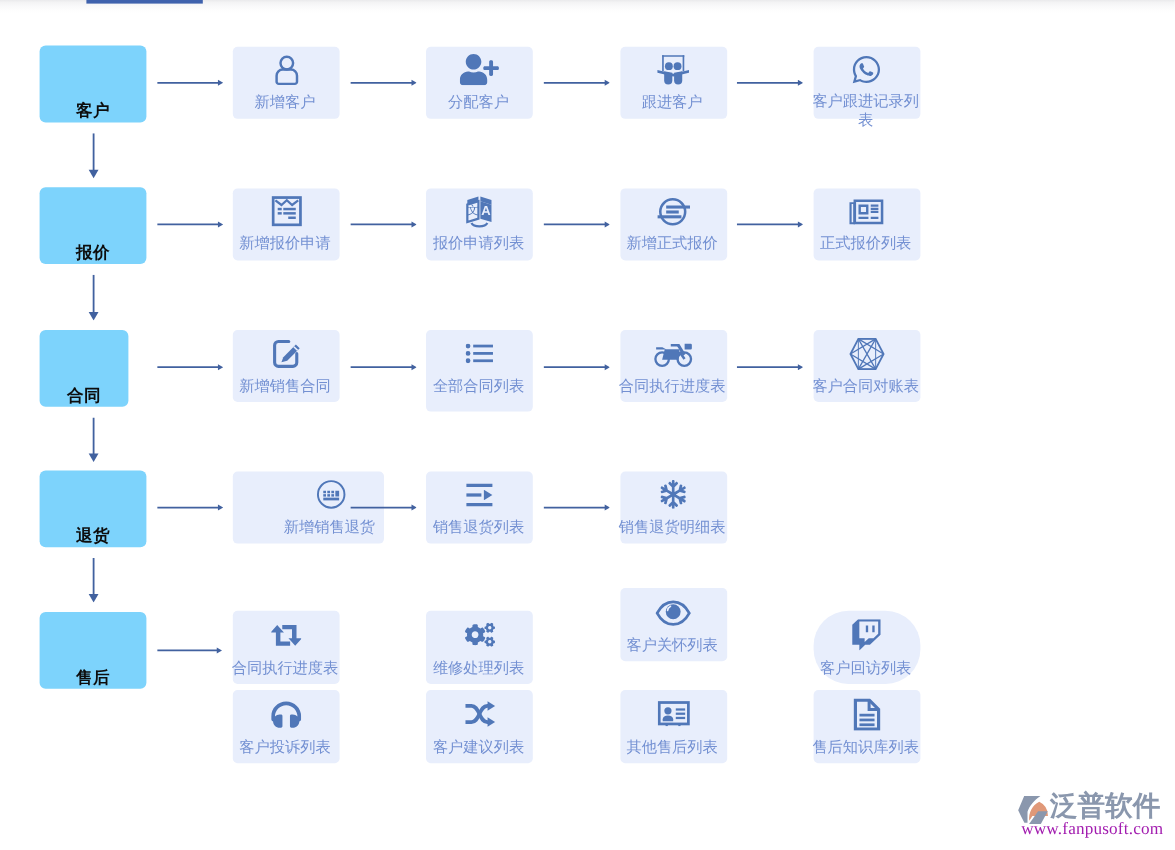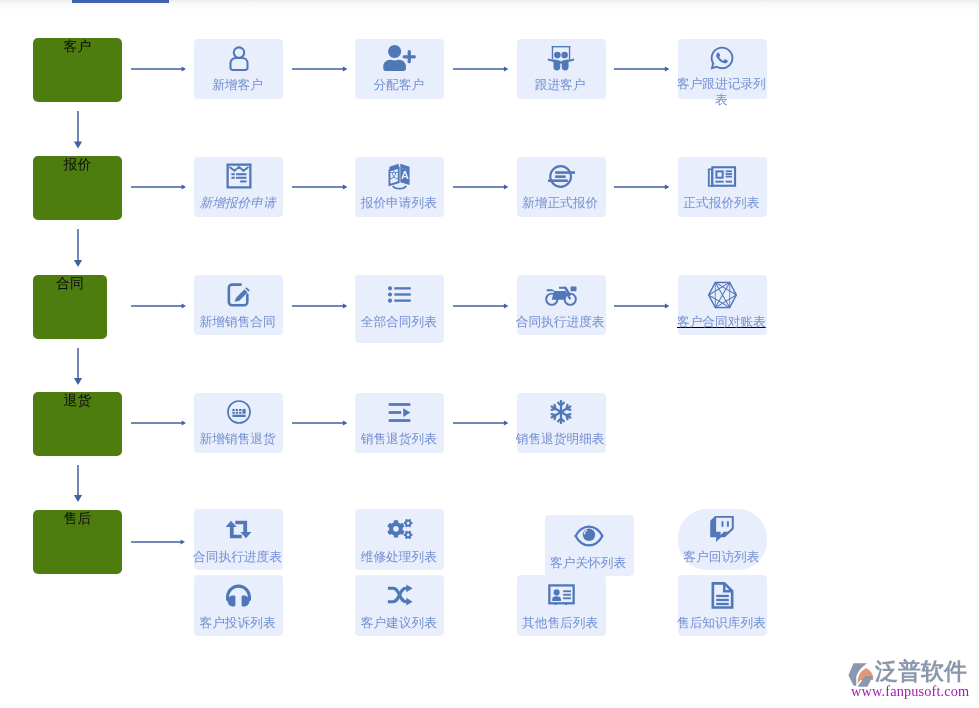--- a/index.html
+++ b/index.html
@@ -5,23 +5,23 @@
 <style>
   html,body{margin:0;padding:0;}
   body{width:979px;height:708px;overflow:hidden;background:#ffffff;
        font-family:"Liberation Sans",sans-serif;}
   #stage{position:relative;width:979px;height:708px;}
 
   .topbar{position:absolute;left:0;top:0;width:979px;height:11px;
     background:linear-gradient(to bottom,#eaeaec 0%,#f3f3f4 18%,#f9f9fa 45%,#fdfdfd 75%,#ffffff 100%);}
   .tab-underline{position:absolute;left:72px;top:0;width:97px;height:3px;background:#3f62ad;}
 
-  .stagebox{position:absolute;background:#4d7c0f;border-radius:5px;
-    display:flex;align-items:flex-start;justify-content:center;
-    font-size:13.8px;font-weight:normal;color:#0d0d0d;letter-spacing:0.3px;}
+  .stagebox{position:absolute;background:#7dd3fc;border-radius:5px;
+    display:flex;align-items:flex-end;justify-content:center;
+    font-size:13.8px;font-weight:bold;color:#0d0d0d;letter-spacing:0.3px;}
 
   .tile{position:absolute;background:#e8eefc;border-radius:4px;
     display:flex;flex-direction:column;align-items:center;justify-content:flex-start;}
   .tile .ico{color:#5077b8;display:flex;align-items:center;justify-content:center;
              height:26px;margin-top:6.5px;overflow:visible;}
   .tile.r5 .ico{height:27px;margin-top:7px;}
   .tile .ico svg{display:block;}
   .tile .lbl{font-size:12.7px;color:#7390d2;text-align:center;line-height:16px;
              width:93px;margin-left:-2px;margin-top:6px;white-space:normal;word-break:break-all;}
 
@@ -125,21 +125,21 @@
       </div>
       <div class="stagebox" style="left: 33px; top: 156px; width: 89px; height: 64px;">
       <span>报价</span>
     </div>
       <div class="varrow" style="left: 71.5px; top: 229px; width: 12px; height: 38px;">
         <svg width="12" height="38" viewBox="0 0 12 38">
           <path d="M6 0 V32.5" stroke="#41619f" stroke-width="1.5" fill="none"></path>
           <path d="M1.9 31 L6 38 L10.1 31 Z" fill="#41619f"></path>
         </svg>
       </div>
-      <div class="tile" style="left: 194px; top: 156.5px; width: 89px; height: 60px; font-style: italic;">
+      <div class="tile" style="left: 194px; top: 156.5px; width: 89px; height: 60px;">
       <span class="ico">
           <svg width="26" height="26" viewBox="0 0 24 24" fill="currentColor">
 <rect x="1.5" y="1.5" width="21.0" height="21.0" fill="none" stroke="currentColor" stroke-width="2.1"></rect>
 <path d="M3.2 3.6 L7.9 7.2 L12.0 3.6 L16.1 7.2 L20.8 3.6" fill="none" stroke="currentColor" stroke-width="1.7" stroke-linejoin="miter"></path>
 <rect x="5.0" y="9.4" width="3.1" height="1.9"></rect>
 <rect x="9.3" y="9.4" width="9.6" height="1.9"></rect>
 <rect x="5.0" y="12.7" width="3.1" height="1.9"></rect>
 <rect x="9.3" y="12.7" width="9.6" height="1.9"></rect>
 <rect x="13.1" y="16.1" width="5.8" height="1.9"></rect>
 </svg>
@@ -261,21 +261,21 @@
 <path d="M9.2 8.0 L22.0 8.0 L21.0 17.0 L7.0 17.0 Z"></path>
 <path d="M14.4 3.5 h6.8 v2.1 h-6.8 z"></path>
 <path d="M19.5 3.5 l2.3 0 l5.2 8.6 l-2.1 1.4 l-5.4 -8.9 z"></path>
 <path d="M26.3 3.2 h5.2 a1.0 1.0 0 0 1 1.0 1.0 v2.9 a1.0 1.0 0 0 1 -1.0 1.0 h-5.2 z"></path>
 <path d="M21.0 10.8 L25.3 16.9 L27.1 15.7 L22.7 9.4 Z"></path>
 </g>
 </svg>
         </span>
       <span class="lbl">合同执行进度表</span>
     </div>
-      <div class="tile" style="left: 677.9px; top: 275px; width: 89px; height: 60px; text-decoration: underline;">
+      <div class="tile" style="left: 677.9px; top: 275px; width: 89px; height: 60px;">
       <span class="ico">
           <svg width="31" height="28" viewBox="0 0 30 28" fill="currentColor">
 <g fill="none" stroke="currentColor" stroke-linejoin="miter">
 <path d="M 28.8 14.0 L 22.2 26.6 L 7.8 26.6 L 1.2 14.0 L 7.8 1.4 L 22.2 1.4 Z" stroke-width="1.5"></path>
 <path d="M7.8 1.4 L7.8 26.6 M22.2 1.4 L22.2 26.6 M7.8 1.4 L22.2 1.4 M7.8 26.6 L22.2 26.6" stroke-width="0.8"></path>
 <path d="M7.8 1.4 L22.2 26.6 M22.2 1.4 L7.8 26.6" stroke-width="1.05"></path>
 <path d="M1.2 14.0 L22.2 1.4 M1.2 14.0 L22.2 26.6 M28.8 14.0 L7.8 1.4 M28.8 14.0 L7.8 26.6" stroke-width="1.05"></path>
 </g>
 </svg>
         </span>
@@ -307,21 +307,21 @@
       </div>
       <div class="stagebox" style="left: 33px; top: 392px; width: 89px; height: 64px;">
       <span>退货</span>
     </div>
       <div class="varrow" style="left: 71.5px; top: 465px; width: 12px; height: 37px;">
         <svg width="12" height="37" viewBox="0 0 12 37">
           <path d="M6 0 V31.5" stroke="#41619f" stroke-width="1.5" fill="none"></path>
           <path d="M1.9 30 L6 37 L10.1 30 Z" fill="#41619f"></path>
         </svg>
       </div>
-      <div class="tile" style="left: 194px; top: 392.5px; width: 89px; height: 60px;">
+      <div class="tile" style="left: 194px; top: 392.5px; width: 89px; height: 60px; padding-left: 37px;">
       <span class="ico">
           <svg width="26" height="26" viewBox="0 0 24 24" fill="currentColor">
 <circle cx="12" cy="12" r="10.2" fill="none" stroke="currentColor" stroke-width="1.5"></circle>
 <g fill="currentColor">
 <rect x="5.9" y="9.2" width="2.1" height="1.9"></rect>
 <rect x="9.0" y="9.2" width="2.1" height="1.9"></rect>
 <rect x="12.1" y="9.2" width="2.1" height="1.9"></rect>
 <rect x="15.2" y="9.2" width="2.9" height="4.4"></rect>
 <rect x="5.9" y="11.8" width="2.1" height="1.9"></rect>
 <rect x="9.0" y="11.8" width="2.1" height="1.9"></rect>
@@ -386,21 +386,21 @@
       <span class="lbl">合同执行进度表</span>
     </div>
       <div class="tile r5" style="left: 355.3px; top: 508.9px; width: 89px; height: 61px;">
       <span class="ico">
           <svg width="28" height="20" viewBox="0 0 640 512" fill="currentColor">
 <path d="M512.1 191l-8.2 14.3c-3 5.3-9.4 7.5-15.1 5.4-11.8-4.4-22.6-10.7-32.1-18.6-4.6-3.8-5.8-10.5-2.8-15.7l8.2-14.3c-6.9-8-12.3-17.3-15.9-27.4h-16.5c-6 0-11.2-4.3-12.2-10.3-2-12-2.1-24.6 0-37.1 1-6 6.2-10.4 12.2-10.4h16.5c3.6-10.1 9-19.4 15.9-27.4l-8.2-14.3c-3-5.2-1.9-11.9 2.8-15.7 9.5-7.9 20.4-14.2 32.1-18.6 5.7-2.1 12.1 .1 15.1 5.4l8.2 14.3c10.5-1.9 21.2-1.9 31.7 0L552 6c3-5.3 9.4-7.5 15.1-5.4 11.8 4.4 22.6 10.7 32.1 18.6 4.6 3.8 5.8 10.5 2.8 15.7l-8.2 14.3c6.9 8 12.3 17.3 15.9 27.4h16.5c6 0 11.2 4.3 12.2 10.3 2 12 2.1 24.6 0 37.1-1 6-6.2 10.4-12.2 10.4h-16.5c-3.6 10.1-9 19.4-15.9 27.4l8.2 14.3c3 5.2 1.9 11.9-2.8 15.7-9.5 7.9-20.4 14.2-32.1 18.6-5.7 2.1-12.1-.1-15.1-5.4l-8.2-14.3c-10.4 1.9-21.1 1.9-31.7 0zm-10.5-58.8c38.5 29.6 82.4-14.3 52.8-52.8-38.5-29.7-82.4 14.3-52.8 52.8zM386.3 286.1l33.7 16.8c10.1 5.8 14.5 18.1 10.5 29.1-8.9 24.2-26.4 46.4-42.6 65.8-7.4 8.9-20.2 11.1-30.3 5.3l-29.1-16.8c-16 13.7-34.6 24.6-54.9 31.7v33.6c0 11.6-8.3 21.6-19.7 23.6-24.6 4.2-50.4 4.4-75.9 0-11.5-2-20-11.9-20-23.6V418c-20.3-7.2-38.9-18-54.9-31.7L74 403c-10 5.8-22.9 3.6-30.3-5.3-16.2-19.4-33.3-41.6-42.2-65.7-4-10.9 .4-23.2 10.5-29.1l33.3-16.8c-3.9-20.9-3.9-42.4 0-63.4L12 205.8c-10.1-5.8-14.6-18.1-10.5-29 8.9-24.2 26-46.4 42.2-65.8 7.4-8.9 20.2-11.1 30.3-5.3l29.1 16.8c16-13.7 34.6-24.6 54.9-31.7V57.1c0-11.5 8.2-21.5 19.6-23.5 24.6-4.2 50.5-4.4 76-.1 11.5 2 20 11.9 20 23.6v33.6c20.3 7.2 38.9 18 54.9 31.7l29.1-16.8c10-5.8 22.9-3.6 30.3 5.3 16.2 19.4 33.2 41.6 42.1 65.8 4 10.9 .1 23.2-10 29.1l-33.7 16.8c3.9 21 3.9 42.5 0 63.5zm-117.6 21.1c59.2-77-28.7-164.9-105.7-105.7-59.2 77 28.7 164.9 105.7 105.7zm243.4 182.7l-8.2 14.3c-3 5.3-9.4 7.5-15.1 5.4-11.8-4.4-22.6-10.7-32.1-18.6-4.6-3.8-5.8-10.5-2.8-15.7l8.2-14.3c-6.9-8-12.3-17.3-15.9-27.4h-16.5c-6 0-11.2-4.3-12.2-10.3-2-12-2.1-24.6 0-37.1 1-6 6.2-10.4 12.2-10.4h16.5c3.6-10.1 9-19.4 15.9-27.4l-8.2-14.3c-3-5.2-1.9-11.9 2.8-15.7 9.5-7.9 20.4-14.2 32.1-18.6 5.7-2.1 12.1 .1 15.1 5.4l8.2 14.3c10.5-1.9 21.2-1.9 31.7 0l8.2-14.3c3-5.3 9.4-7.5 15.1-5.4 11.8 4.4 22.6 10.7 32.1 18.6 4.6 3.8 5.8 10.5 2.8 15.7l-8.2 14.3c6.9 8 12.3 17.3 15.9 27.4h16.5c6 0 11.2 4.3 12.2 10.3 2 12 2.1 24.6 0 37.1-1 6-6.2 10.4-12.2 10.4h-16.5c-3.6 10.1-9 19.4-15.9 27.4l8.2 14.3c3 5.2 1.9 11.9-2.8 15.7-9.5 7.9-20.4 14.2-32.1 18.6-5.7 2.1-12.1-.1-15.1-5.4l-8.2-14.3c-10.4 1.9-21.1 1.9-31.7 0zm-10.5-58.8c38.5 29.6 82.4-14.3 52.8-52.8-38.5-29.7-82.4 14.3-52.8 52.8z"></path>
 </svg>
         </span>
       <span class="lbl">维修处理列表</span>
     </div>
-      <div class="tile r5" style="left: 516.6px; top: 515px; width: 89px; height: 61px; margin-left: 28px;">
+      <div class="tile r5" style="left: 516.6px; top: 490px; width: 89px; height: 61px;">
       <span class="ico">
           <svg width="30" height="22" viewBox="0 0 30 22" fill="currentColor">
 <path d="M1.6 11 C5.0 4.6 9.8 1.6 15 1.6 C20.2 1.6 25.0 4.6 28.4 11 C25.0 17.4 20.2 20.4 15 20.4 C9.8 20.4 5.0 17.4 1.6 11 Z" fill="none" stroke="currentColor" stroke-width="2.3"></path>
 <circle cx="15" cy="9.8" r="6.2" fill="currentColor"></circle>
 <path d="M12.8 5.2 a4.8 4.8 0 0 0 -2.5 3.6" fill="none" stroke="#e8eefc" stroke-width="1.3" stroke-linecap="round"></path>
 </svg>
         </span>
       <span class="lbl">客户关怀列表</span>
     </div>
       <div class="tile r5" style="left: 677.9px; top: 508.9px; width: 89px; height: 61px; border-radius: 29px;">

